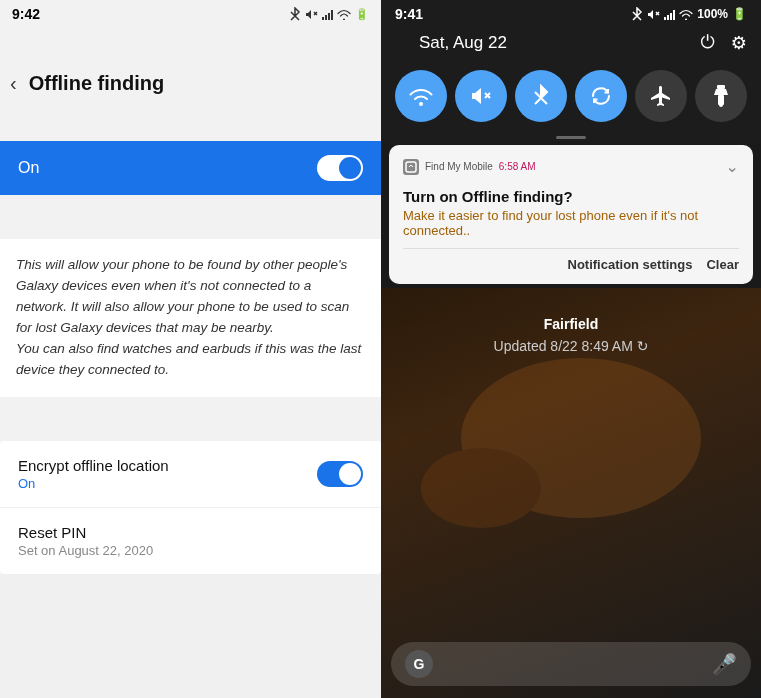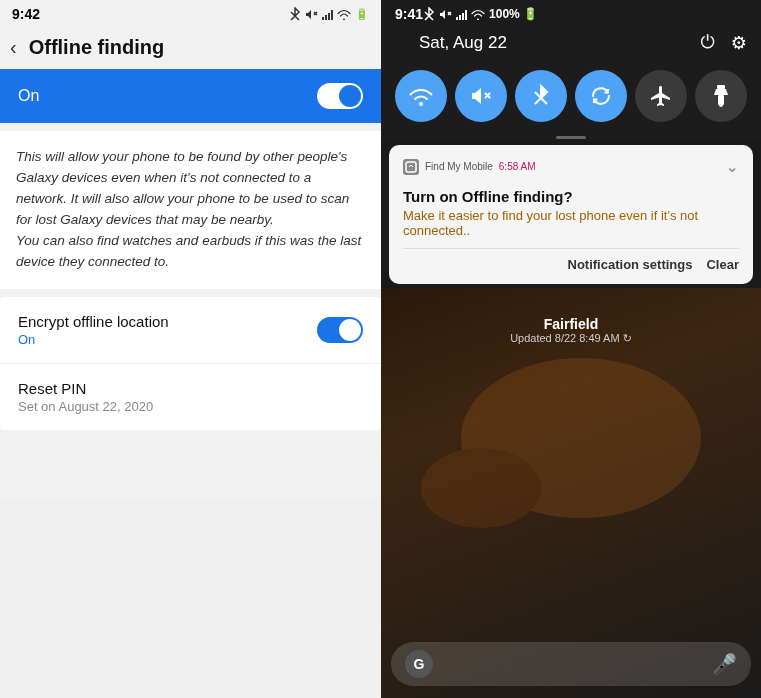--- a/index.html
+++ b/index.html
@@ -12,20 +12,21 @@
       background: #f0f0f0;
     }
 
     
     .left-panel {
       width: 381px;
       height: 499px;
       background: #f2f2f2;
       display: flex;
       flex-direction: column;
+      gap: 36px;
     }
 
     .status-bar-left {
       display: flex;
       align-items: center;
       justify-content: space-between;
       padding: 6px 12px;
       background: #f2f2f2;
       font-size: 13px;
       font-weight: 600;
@@ -175,26 +176,28 @@
       background: #1a1a1a;
       display: flex;
       flex-direction: column;
       position: relative;
       overflow: hidden;
     }
 
     .status-bar-right {
       display: flex;
       align-items: center;
+      justify-content: space-between;
       padding: 6px 14px;
       background: #1c1c1c;
       font-size: 13px;
       font-weight: 600;
       color: white;
       z-index: 10;
+      gap: 28px;
     }
 
     .status-time-right {
       font-size: 14px;
       font-weight: 700;
       color: white;
     }
 
     .status-icons-right {
       display: flex;
@@ -600,21 +603,21 @@
     <div class="notif-actions">
       <button class="notif-action-btn">Notification settings</button>
       <button class="notif-action-btn">Clear</button>
     </div>
   </div>
 
   <div class="map-area">
     <div class="map-bg">
       <div class="map-label">
         <div style="font-weight:600;font-size:14px;color:white;">Fairfield</div>
-        <div style="font-size:11px;color:#ccc;margin-top:0;display:flex;align-items:center;gap:4px;">Updated 8/22 8:49 AM ↻</div>
+        <div style="font-size:14px;color:#ccc;margin-top:6px;display:flex;align-items:center;gap:4px;">Updated 8/22 8:49 AM ↻</div>
       </div>
 
       <svg width="380" height="100%" style="position:absolute;top:0;left:0;opacity:0.2;">
         <ellipse cx="200" cy="150" rx="120" ry="80" fill="#c97020"></ellipse>
         <ellipse cx="100" cy="200" rx="60" ry="40" fill="#a05010"></ellipse>
       </svg>
 
       <div class="google-bar">
         <div class="google-g">G</div>
         <span class="mic-icon">🎤</span>

